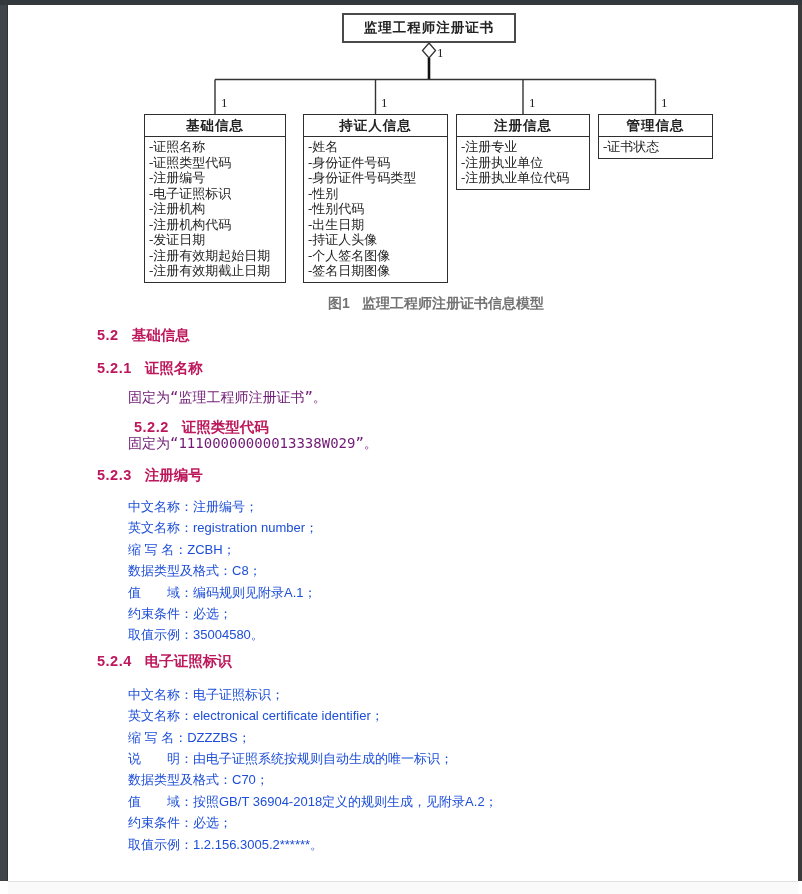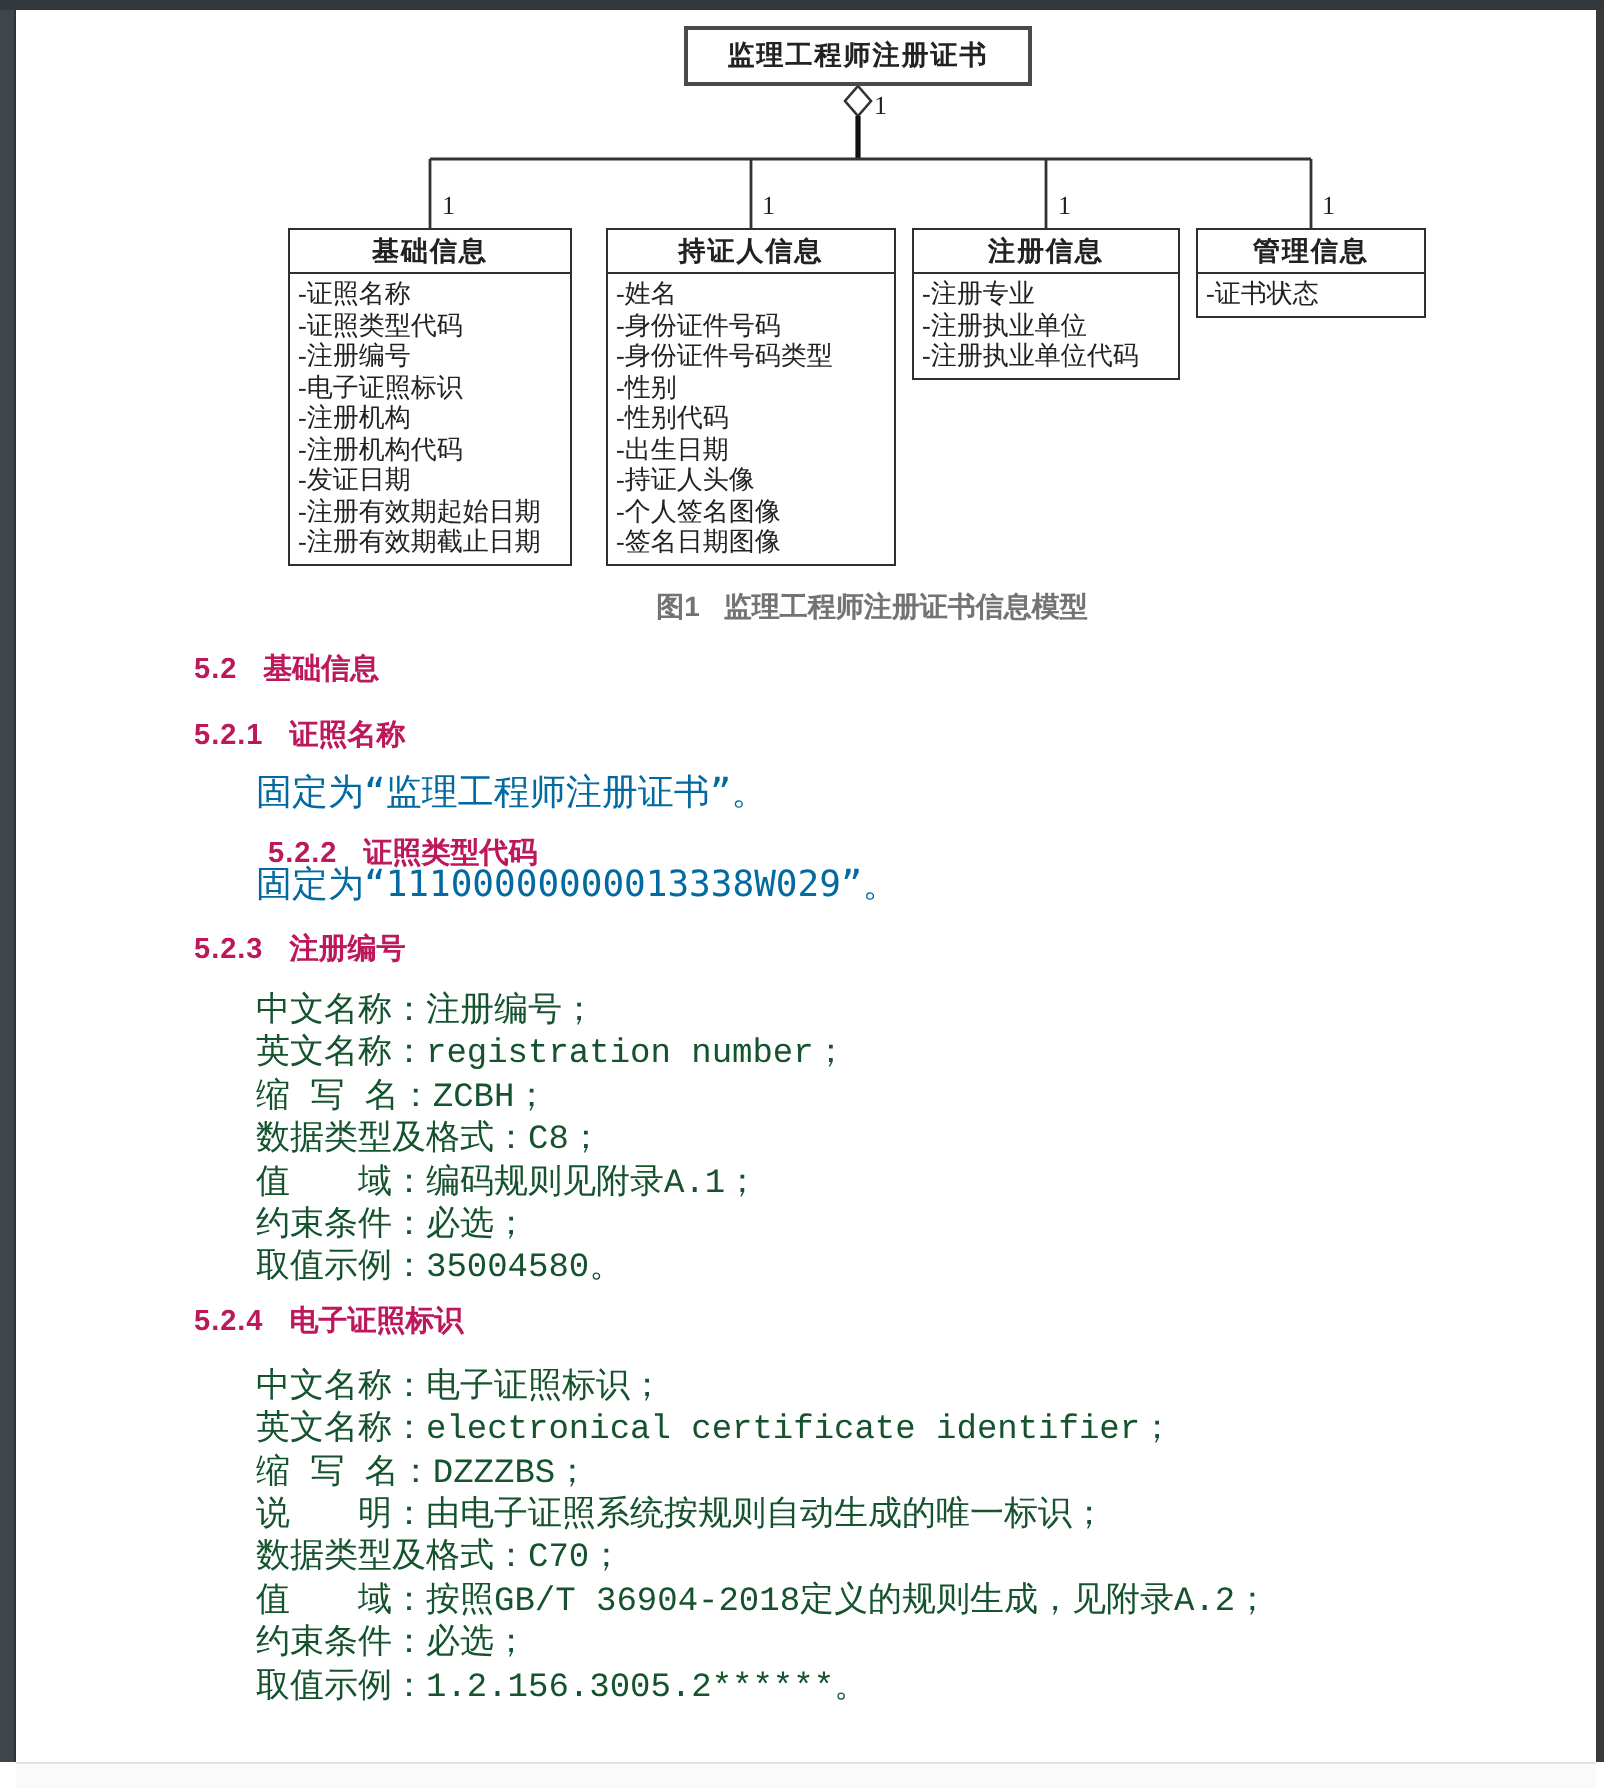--- a/index.html
+++ b/index.html
@@ -57,29 +57,29 @@
   
   .content { position:absolute; left:89px; top:315px; width:672px; }
   h2.sec, h3.sec {
     font-family:"Liberation Sans", sans-serif; color:#be185d;
     font-size:14.5px; line-height:16px; font-weight:bold;
   }
   h2.sec { margin-top:7px; }
   .num { letter-spacing:.5px; margin-right:13px; }
   .mt17 { margin-top:17px; } .mt14 { margin-top:14px;margin-left:37px; } .mt16 { margin-top:16px; } .mt7 { margin-top:7px; }
   p.body {
-    margin:13px 0 0 31px; font-size:18px; line-height:16px;
-    font-family:"DejaVu Sans Mono","Liberation Serif",monospace; color:#0369a1;
+    margin:13px 0 0 31px; font-size:14px; line-height:16px;
+    font-family:"DejaVu Sans Mono","Liberation Serif",monospace; color:#701a75;
   }
   p.body.mt14 { margin-top:0; }
   ul.fields { list-style:none; margin:13px 0 0 31px; }
   ul.fields.mt15 { margin-top:15px; }
   ul.fields li {
-    font-size:17px; line-height:21.4px; white-space:nowrap;
-    font-family:Liberation Mono, monospace; color:#14532d;
+    font-size:13px; line-height:21.4px; white-space:nowrap;
+    font-family:Liberation Sans, sans-serif; color:#1d4ed8;
   }
 </style>
 </head>
 <body>
 
 <div class="chrome-top"></div>
 <div class="chrome-top-shadow"></div>
 <div class="chrome-left"></div>
 <div class="chrome-right"></div>
 <div class="chrome-bottom"></div>

